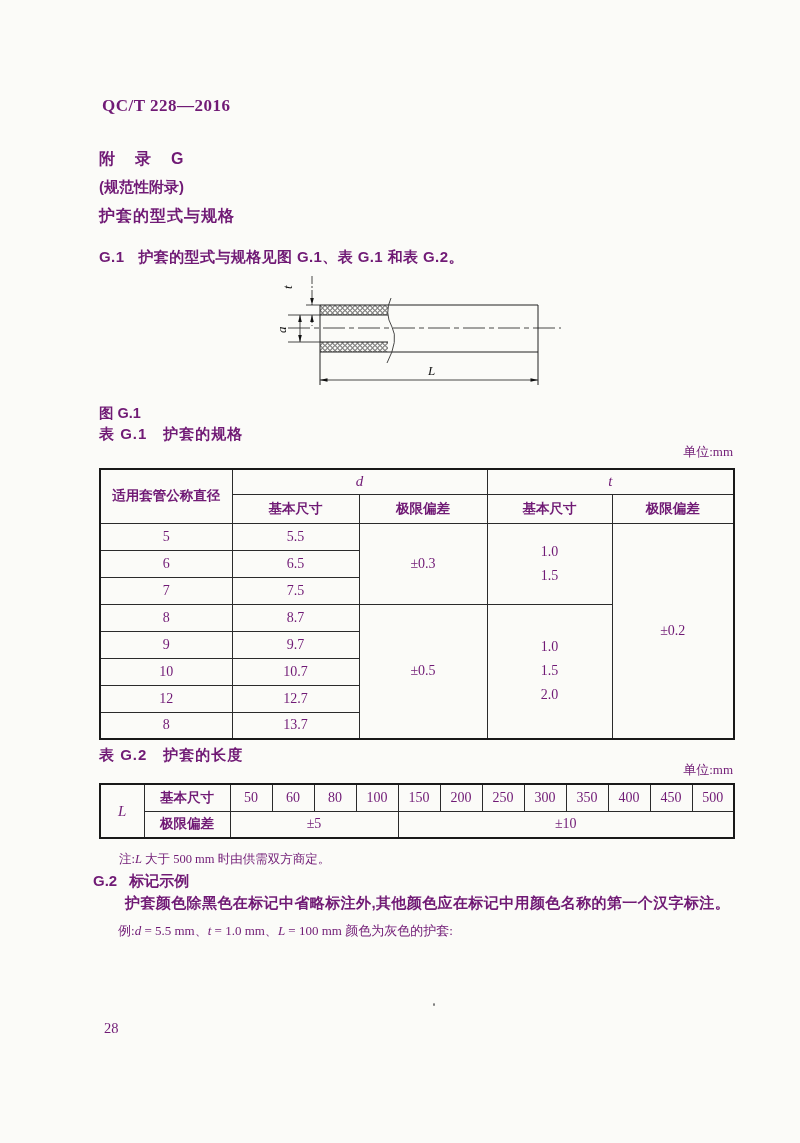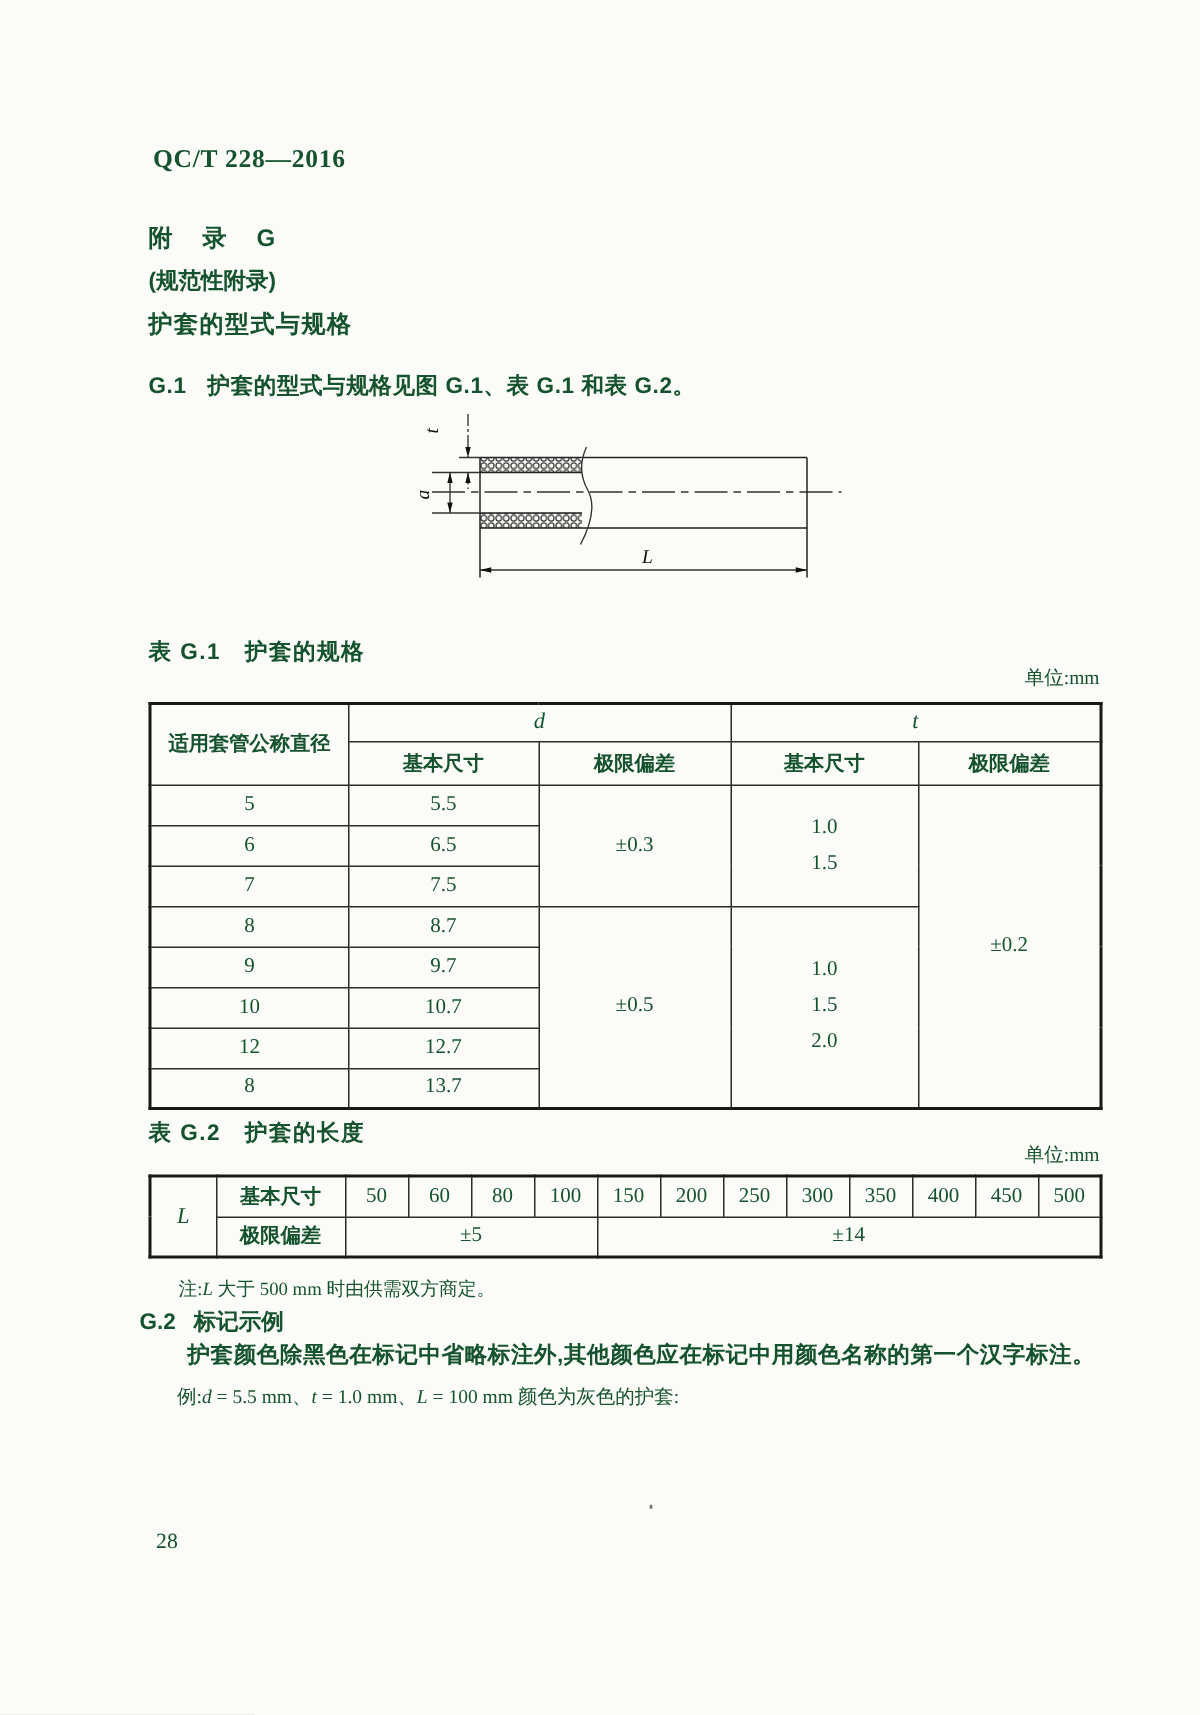--- a/index.html
+++ b/index.html
@@ -1,18 +1,18 @@
 <!DOCTYPE html>
 <html><head>
 <meta charset="utf-8">
 <style>
   html,body{margin:0;padding:0;background:#e9e9e7;}
   .page{
     position:relative;width:800px;height:1143px;margin:0 auto;
-    background:#fbfbf8;color:#14532d;overflow:hidden;
+    background:#fbfbf8;color:#701a75;overflow:hidden;
     font-family:"Liberation Serif",serif;
   }
   .abs{position:absolute;}
   .heiti{font-family:"Liberation Sans",sans-serif;font-weight:700;}
   .song{font-family:"Liberation Serif",serif;}
   .ital{font-style:italic;font-family:"Liberation Serif",serif;}
   .centered{left:99px;width:634px;text-align:left;}
 
   .doc-number{left:102px;top:96px;font-weight:700;font-size:17px;letter-spacing:.5px;font-family:"Liberation Serif",serif;}
   .app-line1{top:149px;font-size:16px;letter-spacing:2px;}
@@ -107,20 +107,21 @@
 
       <g>
         <path class="thin" d="M40 112 H258"></path>
         <polygon class="arr" points="40,112 47.5,110.2 47.5,113.8"></polygon>
         <polygon class="arr" points="258,112 250.5,110.2 250.5,113.8"></polygon>
         <text x="148" y="107">L</text>
       </g>
     </svg>
   </div>
 
+  <div class="abs centered heiti fig-caption">图 G.1</div>
   <div class="abs centered heiti tbl-title tg1-title">表 G.1　护套的规格</div>
   <div class="abs centered song tg1-unit">单位:mm</div>
 
   <table class="dtable tg1">
     <colgroup>
       <col style="width:132px">
         <col style="width:127px">
         <col style="width:128px">
         <col style="width:125px">
         <col style="width:122px">
@@ -217,21 +218,21 @@
         <td class="num">250</td>
         <td class="num">300</td>
         <td class="num">350</td>
         <td class="num">400</td>
         <td class="num">450</td>
         <td class="num">500</td>
       </tr>
       <tr class="r27">
         <td class="hdr">极限偏差</td>
         <td class="num" colspan="4">±5</td>
-        <td class="num" colspan="8">±14</td>
+        <td class="num" colspan="8">±10</td>
       </tr>
     </tbody>
   </table>
 
   <div class="abs song note-line">
     <span>注:</span><span class="ital">L</span><span> 大于 500 mm 时由供需双方商定。</span>
   </div>
 
   <div class="abs heiti g2-heading">
     <span class="clause-num">G.2</span><span>标记示例</span>

